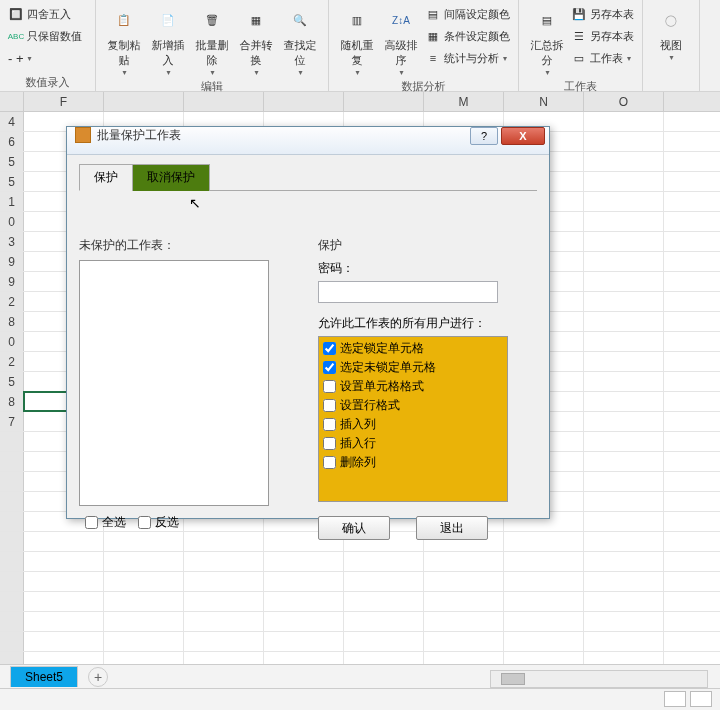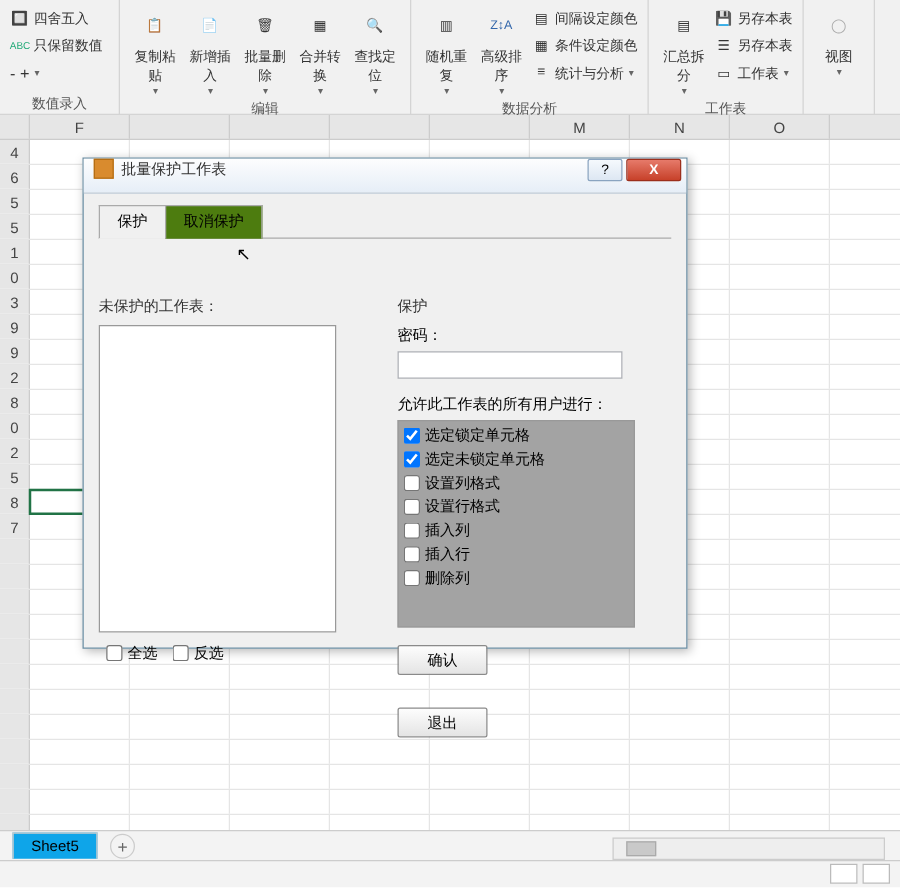--- a/index.html
+++ b/index.html
@@ -39,24 +39,24 @@
 .tab.active { background:#f0f0f0; border-bottom:1px solid #f0f0f0;}
 .panes { display:flex; gap:20px;}
 .pane { flex:1; }
 .grplbl { font-size:12px; color:#333; margin-bottom:6px; display:block;margin-top:40px;}
 .listbox { width:190px; height:246px; background:#fff; border:1px solid #999; }
 .selrow { display:flex; gap:12px; margin-top:8px; align-items:center; padding-left:6px;}
 .chk { display:flex; align-items:center; gap:4px; font-size:12px; cursor:pointer;}
 .chk input { width:13px; height:13px;}
 .pane2 .lbl2 { font-size:12px; margin-bottom:4px; display:block;}
 .pwd { width:180px; height:22px; border:1px solid #abadb3; background:#fff; margin-bottom:12px; padding:2px 4px; font-size:12px;}
-.permbox { width:190px; height:166px; background:#a3a3a3; border:1px solid #999; overflow-y:scroll; padding:2px 0;}
+.permbox { width:190px; height:166px; background:#eab308; border:1px solid #999; overflow-y:scroll; padding:2px 0;}
 .permitem { display:flex; align-items:center; gap:4px; padding:1px 4px; font-size:12px; cursor:pointer;}
 .permitem input { width:13px; height:13px;}
-.btnrow { display:flex; gap:26px; margin-top:14px; justify-content:flex-start;flex-direction:column;}
+.btnrow { display:flex; gap:26px; margin-top:14px; justify-content:flex-start;}
 .dbtn { width:72px; height:24px; border:1px solid #8a8a8a; background:linear-gradient(#fdfdfd,#e4e4e4); border-radius:2px; font-size:12px; cursor:pointer;}
 
 
 .sheet-tabs { position:absolute; bottom:22px; left:0; right:0; height:24px; background:#f3f3f3; border-top:1px solid #ccc; display:flex; align-items:center; padding-left:10px; gap:2px;}
 .sheettab { padding:3px 14px; background:#0ea5e9; border:1px solid #ccc; border-bottom:none; font-size:12px; cursor:pointer;}
 .addsheet { width:20px; height:20px; border:1px solid #ccc; border-radius:10px; display:flex; align-items:center; justify-content:center; margin-left:8px; color:#666; cursor:pointer; font-size:14px;}
 .hscroll { position:absolute; bottom:22px; right:12px; left:490px; height:18px; background:#eee; border:1px solid #ccc;}
 .hscroll .thumb{ position:absolute; left:10px; top:2px; height:12px; width:24px; background:#c9c9c9; border:1px solid #aaa;}
 .statusbar { position:absolute; bottom:0; left:0; right:0; height:22px; background:#f3f3f3; border-top:1px solid #ccc;}
 .statusbar .viewbtns { position:absolute; right:8px; top:2px; display:flex; gap:4px;}
@@ -544,21 +544,21 @@
             <label class="permitem">
               <input type="checkbox" checked="" style="">
               <span>选定锁定单元格</span>
             </label>
             <label class="permitem">
               <input type="checkbox" checked="" style="">
               <span>选定未锁定单元格</span>
             </label>
             <label class="permitem">
               <input type="checkbox" style="">
-              <span>设置列格式</span>
+              <span>设置单元格格式</span>
             </label>
             <label class="permitem">
               <input type="checkbox" style="">
               <span>设置行格式</span>
             </label>
             <label class="permitem">
               <input type="checkbox" style="">
               <span>插入列</span>
             </label>
             <label class="permitem">

